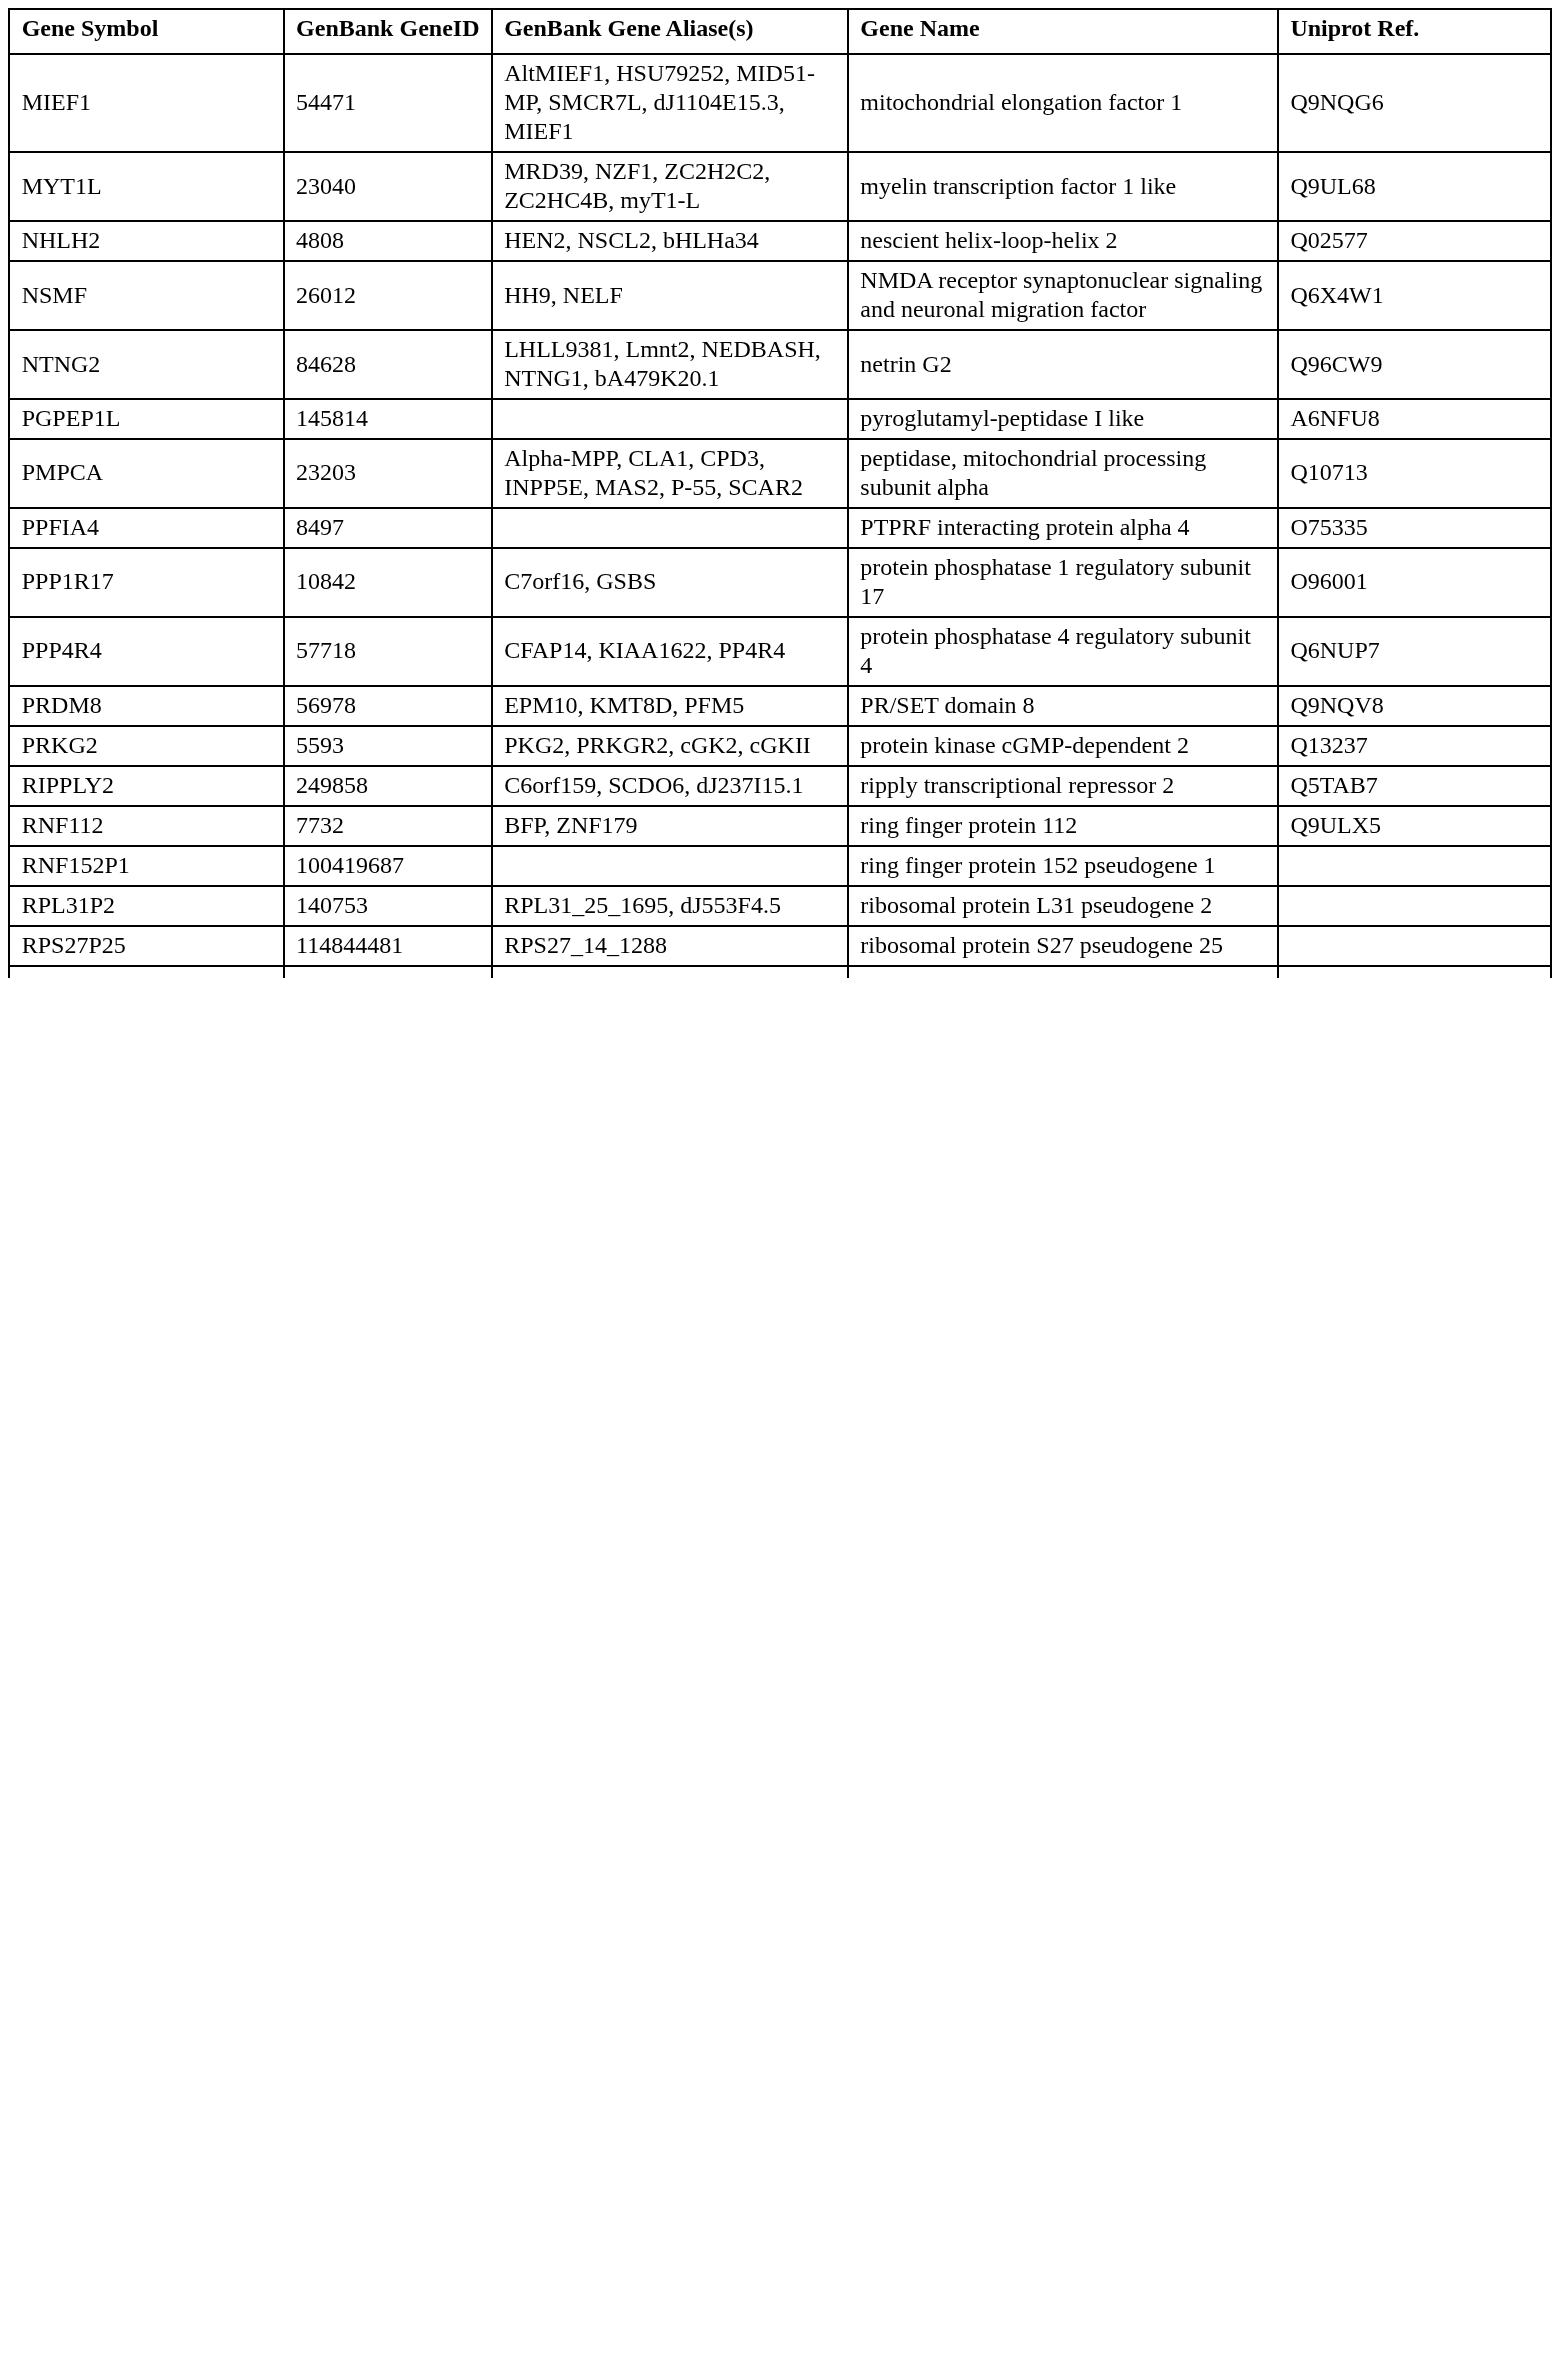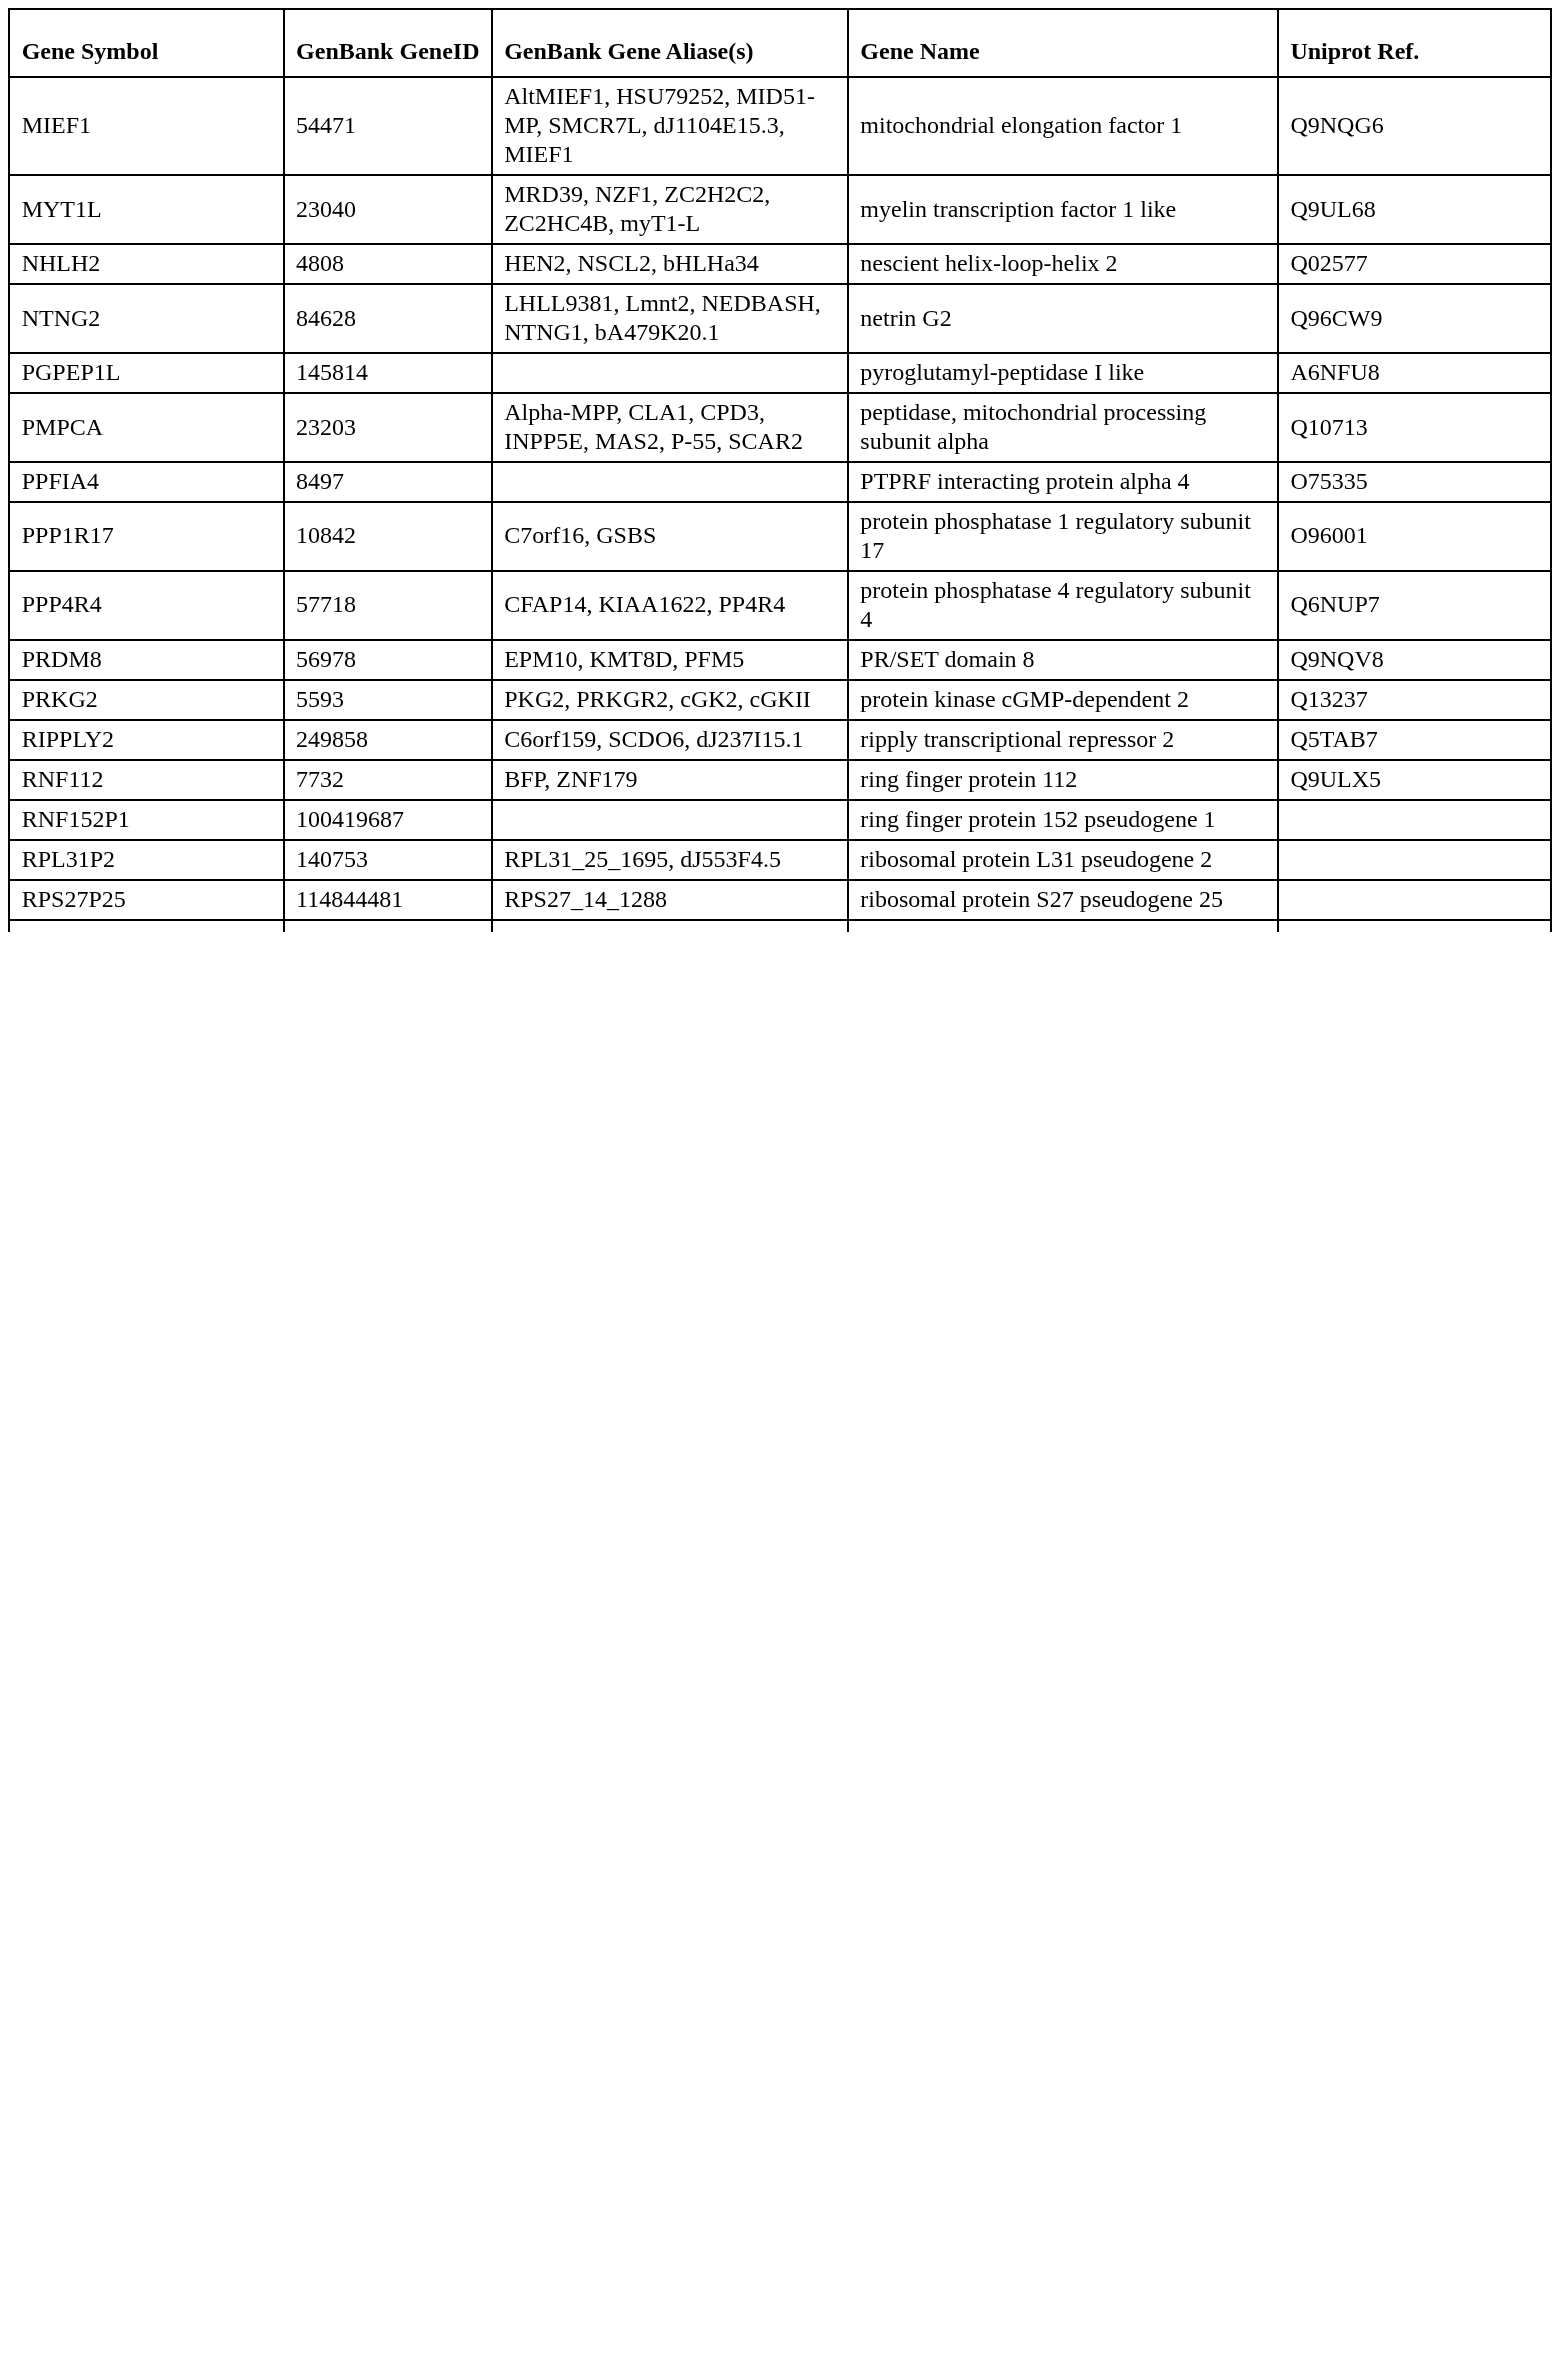--- a/index.html
+++ b/index.html
@@ -32,21 +32,21 @@
     padding: 4.1px 9.8px 4.9px 11.5px;
     font-size: 24px;
     line-height: 29px;
     vertical-align: middle;
     text-align: left;
     word-wrap: break-word;
     overflow-wrap: break-word;
   }
   table.gene-table th {
     font-weight: bold;
-    padding-top: 27px;
+    padding-top: 4px;
     padding-bottom: 9.8px;
   }
   tr.partial-row td {
     height: 11.5px;
     padding: 0;
     border-bottom: none;
   }
 </style>
 </head>
 <body>
@@ -85,20 +85,27 @@
           <td>Q9UL68</td>
         </tr>
         <tr>
           <td>NHLH2</td>
           <td>4808</td>
           <td>HEN2, NSCL2, bHLHa34</td>
           <td>nescient helix-loop-helix 2</td>
           <td>Q02577</td>
         </tr>
         <tr>
+          <td>NSMF</td>
+          <td>26012</td>
+          <td>HH9, NELF</td>
+          <td>NMDA receptor synaptonuclear signaling and neuronal migration factor</td>
+          <td>Q6X4W1</td>
+        </tr>
+        <tr>
           <td>NTNG2</td>
           <td>84628</td>
           <td>LHLL9381, Lmnt2, NEDBASH, NTNG1, bA479K20.1</td>
           <td>netrin G2</td>
           <td>Q96CW9</td>
         </tr>
         <tr>
           <td>PGPEP1L</td>
           <td>145814</td>
           <td></td>

